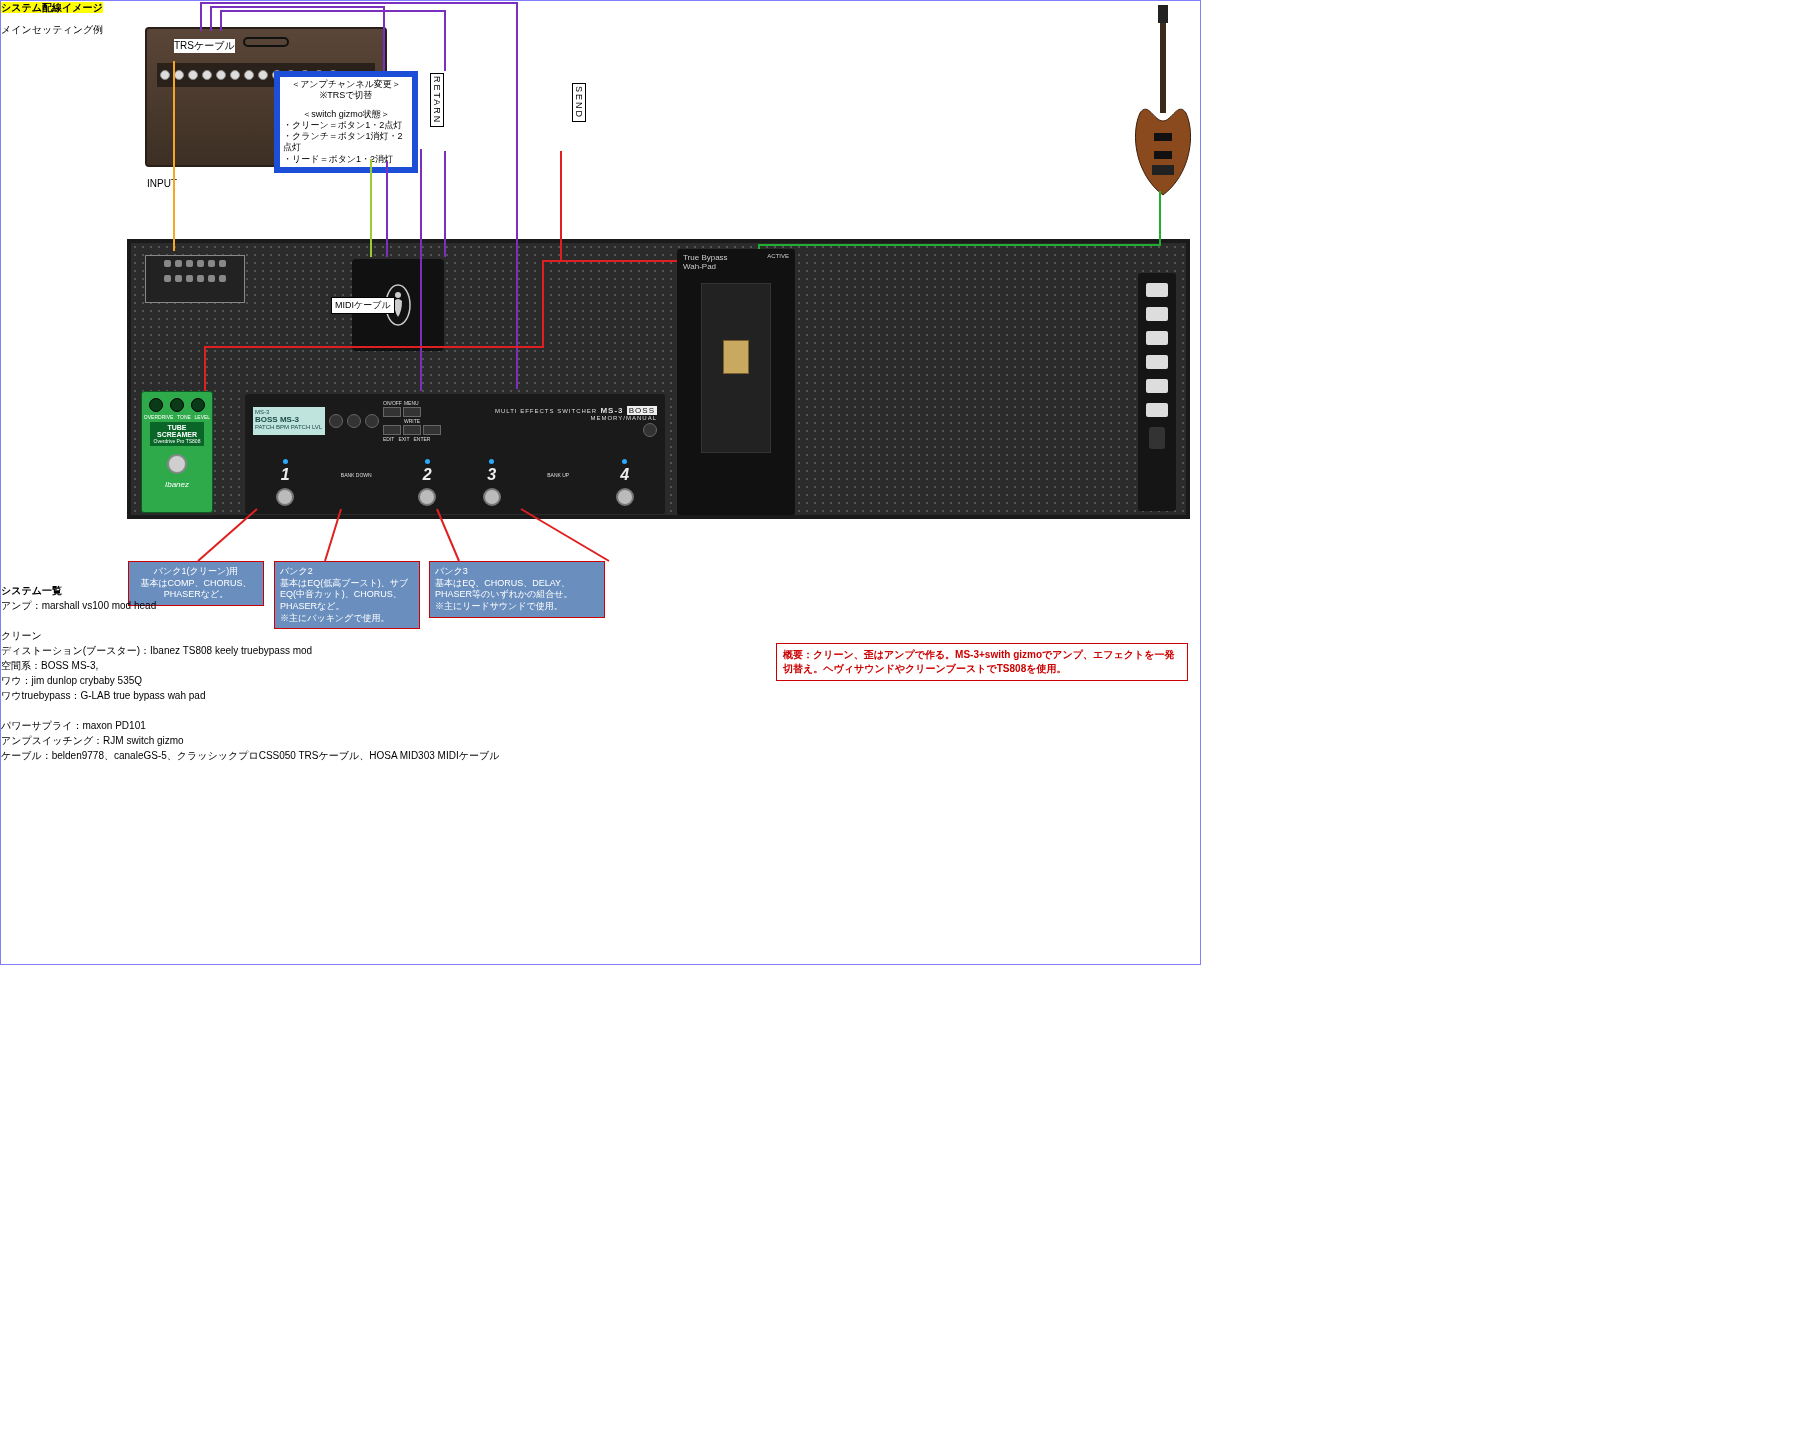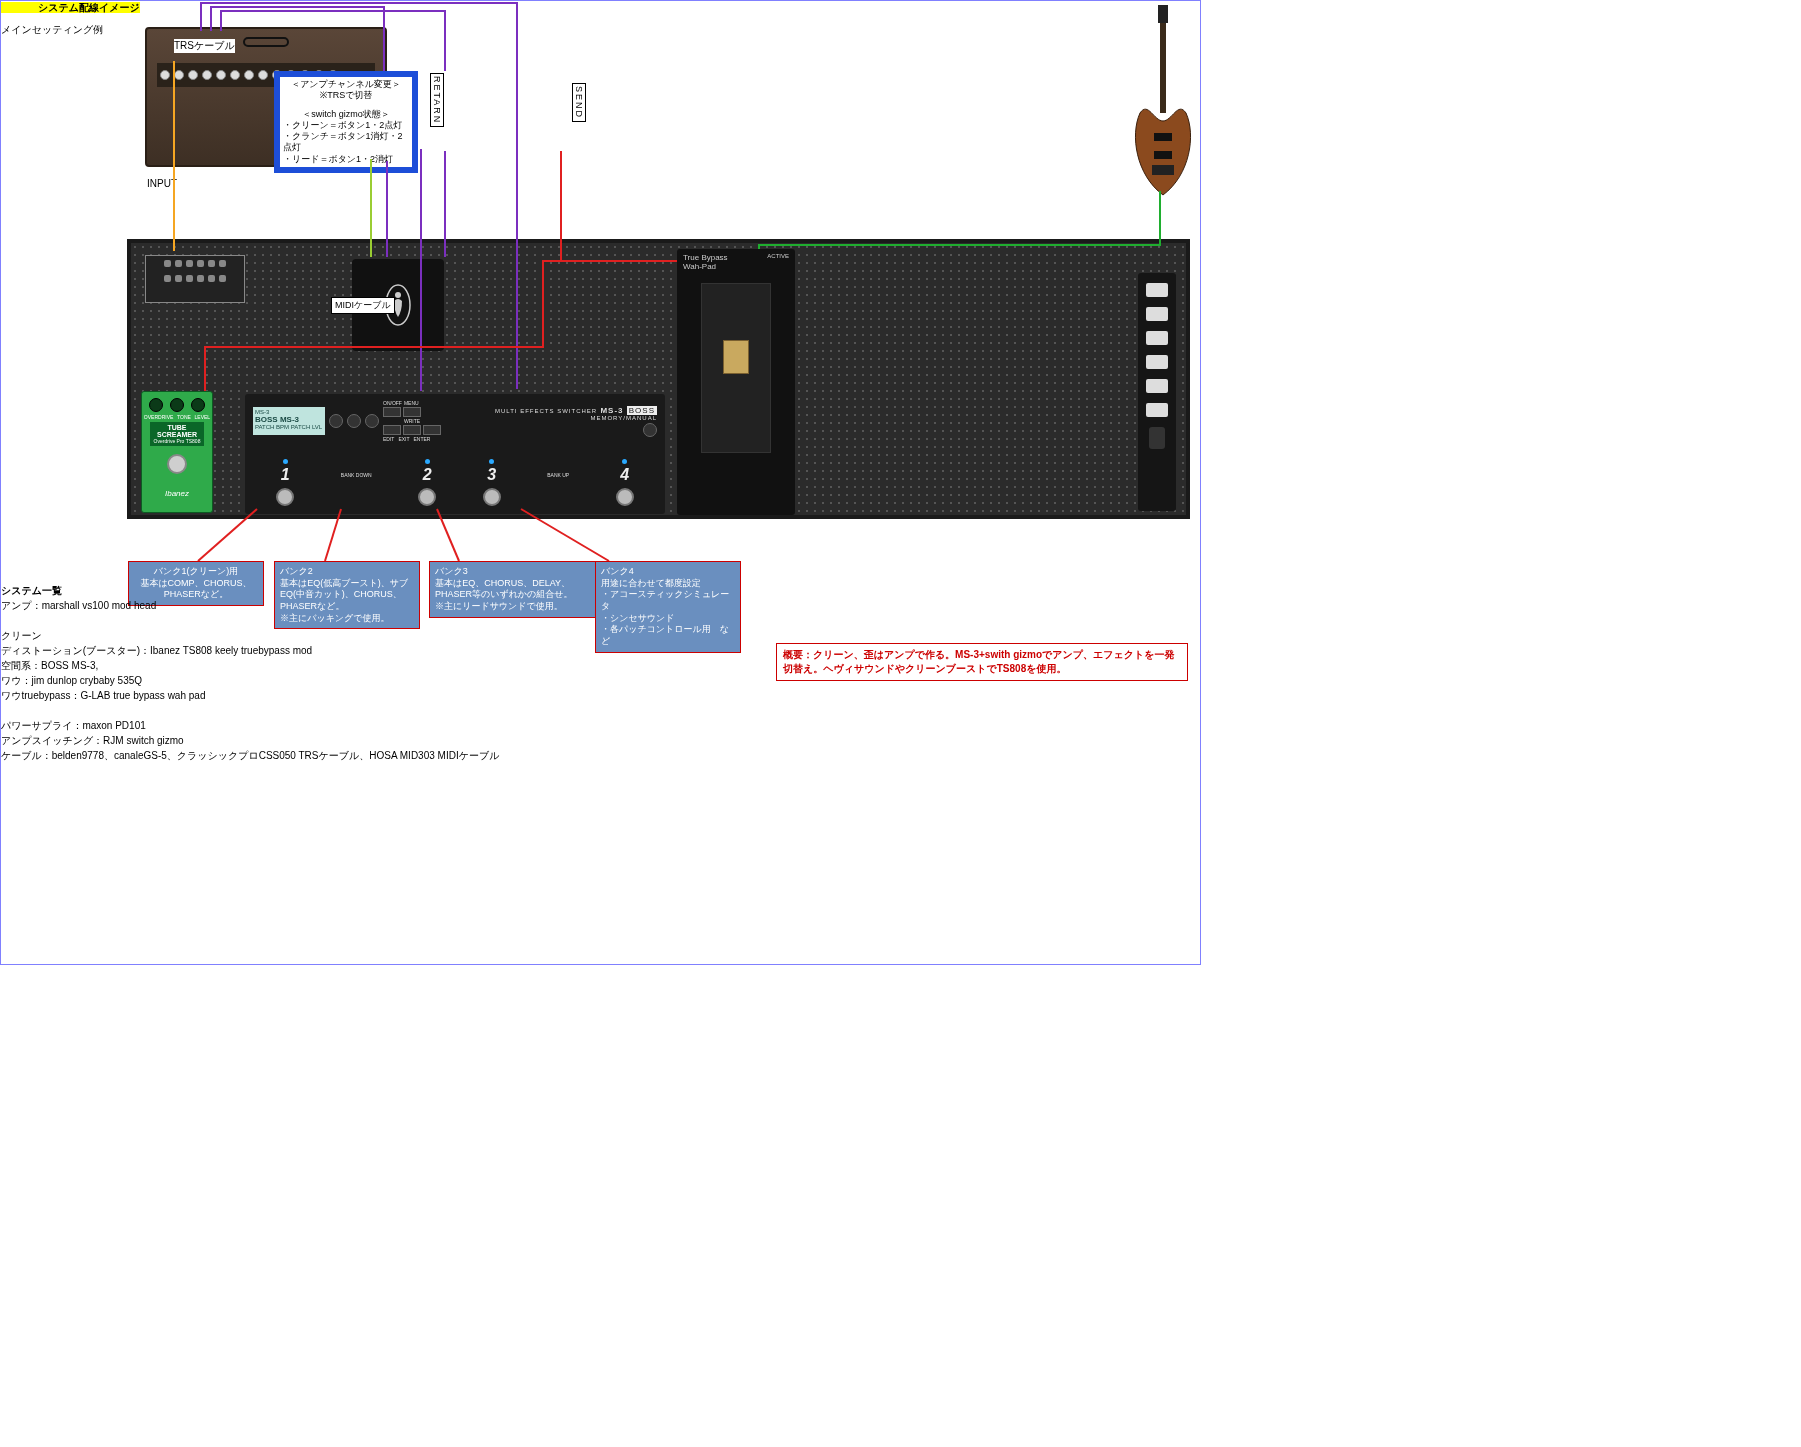--- a/index.html
+++ b/index.html
@@ -9,21 +9,21 @@
     font-size: 10px;
     background: #fff;
     color: #000;
   }
   .page {
     width: 1201px;
     height: 965px;
     position: relative;
     border: 1px solid #8080ff;
   }
-  .hl { background: #ffff00; font-weight: bold; padding-left: 37px; }
+  .hl { background: #ffff00; font-weight: bold; }
   .title-row { padding: 0; }
   .subtitle { padding: 0; margin-top: 8px; }
   .amp {
     position: absolute;
     left: 144px; top: 26px;
     width: 242px; height: 140px;
     background: linear-gradient(#5a4638, #3d2f24);
     border: 2px solid #2a1f16;
     border-radius: 4px;
   }
@@ -226,21 +226,21 @@
       <div style="font-size:5px;display:flex;justify-content:space-around;">
         <span>OVERDRIVE</span>
           <span>TONE</span>
           <span>LEVEL</span>
       </div>
       <div class="ts-screen">
         <div>TUBE SCREAMER</div>
         <div style="font-size:5px;font-weight:normal;">Overdrive Pro   TS808</div>
       </div>
       <div class="ts-foot"></div>
-      <div style="font-style:italic;margin-top:15px;font-size:8px;">Ibanez</div>
+      <div style="font-style:italic;margin-top:6px;font-size:8px;">Ibanez</div>
     </div>
 
     <div class="ms3">
       <div class="ms3-top">
         <div class="ms3-display">
           <div>MS-3</div>
           <div style="font-weight:bold;font-size:8px;">BOSS MS-3</div>
           <div>PATCH   BPM   PATCH LVL</div>
         </div>
         <div class="ms3-kn"></div>
@@ -356,27 +356,20 @@
   <div class="bankbox" style="left:273px; top:560px; width:146px;">
     <div>バンク2</div>
     <div>基本はEQ(低高ブースト)、サブEQ(中音カット)、CHORUS、PHASERなど。</div>
     <div>※主にバッキングで使用。</div>
   </div>
   <div class="bankbox" style="left:428px; top:560px; width:176px;">
     <div>バンク3</div>
     <div>基本はEQ、CHORUS、DELAY、PHASER等のいずれかの組合せ。</div>
     <div>※主にリードサウンドで使用。</div>
   </div>
-  <div class="bankbox" style="left:594px; top:560px; width:146px;">
-    <div>バンク4</div>
-    <div>用途に合わせて都度設定</div>
-    <div>・アコースティックシミュレータ</div>
-    <div>・シンセサウンド</div>
-    <div>・各パッチコントロール用　など</div>
-  </div>
 
   <div class="summary-box">
     <span>概要：</span><span style="font-weight:bold;">クリーン、歪はアンプで作る。MS-3+swith gizmoでアンプ、エフェクトを一発切替え。ヘヴィサウンドやクリーンブーストでTS808を使用。</span>
   </div>
 
   <div class="list-block">
     <div class="list-title">システム一覧</div>
     <div><span>アンプ：</span><span>marshall vs100 mod head</span></div>
     <br>
     <div>クリーン</div>

